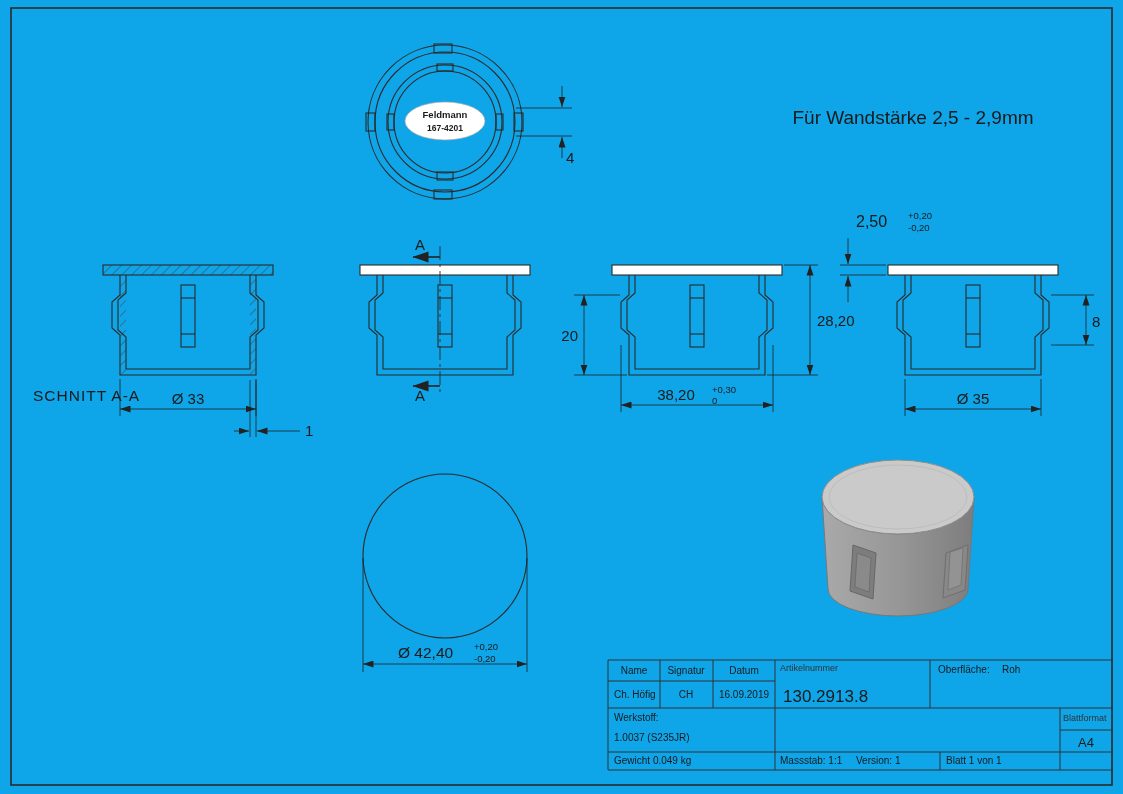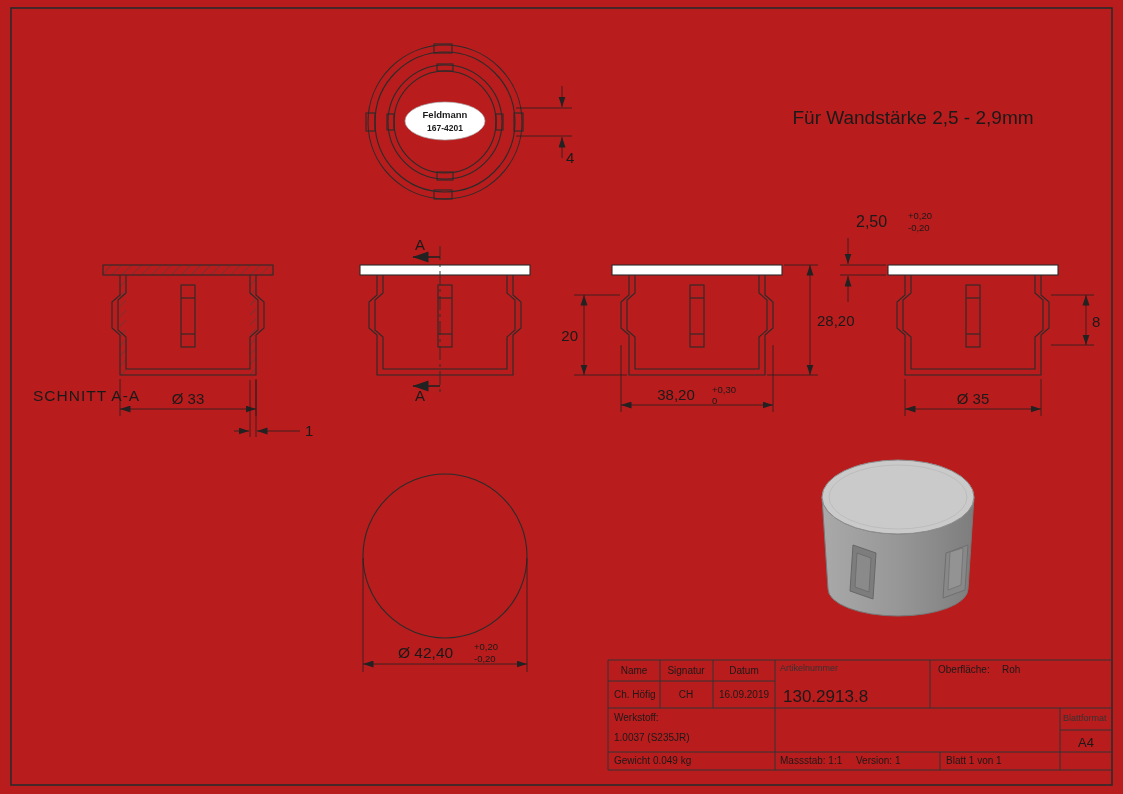--- a/index.html
+++ b/index.html
@@ -1,17 +1,17 @@
 <!DOCTYPE html>
 <html><head>
 <meta charset="utf-8">
 <style>
   html,body{margin:0;padding:0;background:#fff;}
   body{font-family:"Liberation Sans","DejaVu Sans",sans-serif;}
-  .sheet{width:1123px;height:794px;position:relative;background:#b91c1c;}
+  .sheet{width:1123px;height:794px;position:relative;background:#0ea5e9;}
   svg{display:block;}
   svg text{fill:#1a1a1a;}
   .obj{fill:none;stroke:#2b2b2b;stroke-width:1.1;}
   .thin{fill:none;stroke:#222;stroke-width:0.8;}
   .dimtxt{font-size:15px;}
   .dimtxt-lg{font-size:15.5px;}
   .toltxt{font-size:9.5px;}
   .tbl{font-size:10px;}
   .tbs{font-size:9px;fill:#333;}
 </style>

